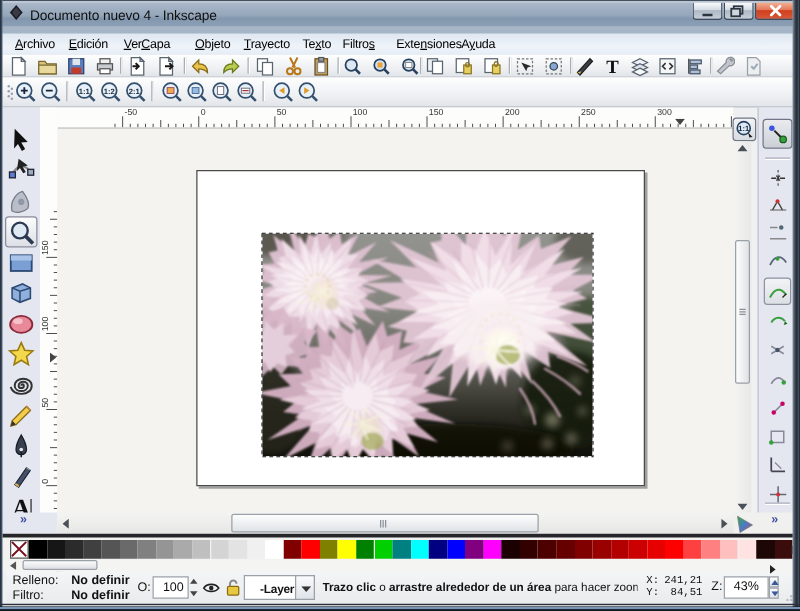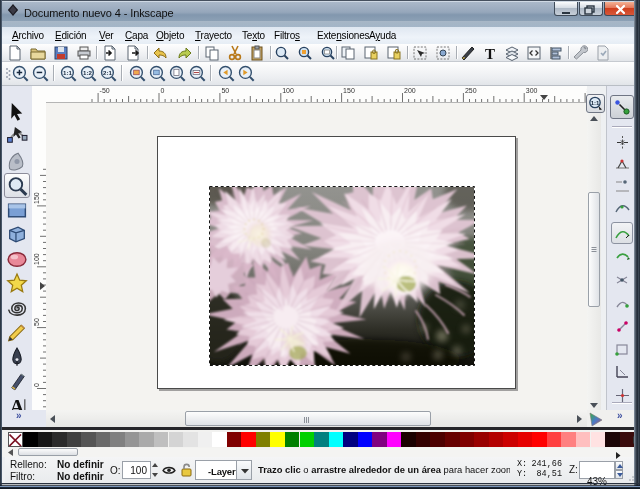--- a/index.html
+++ b/index.html
@@ -90,21 +90,21 @@
         <g stroke="#fff" stroke-width="2.2" stroke-linecap="round">
           <path d="M12 3 L19 10 M19 3 L12 10"></path>
         </g>
       </svg></div>
 </div>
 
 <div class="abs" id="menubar">
   <span style="left:10px"><u>A</u>rchivo</span>
   <span style="left:53px"><u>E</u>dición</span>
   <span style="left:97px"><u>V</u>er</span>
-  <span style="left:123px"><u>C</u>apa</span>
+  <span style="left:111px"><u>C</u>apa</span>
   <span style="left:154px"><u>O</u>bjeto</span>
   <span style="left:193px"><u>T</u>rayecto</span>
   <span style="left:240px">Te<u>x</u>to</span>
   <span style="left:272px">Filtro<u>s</u></span>
   <span style="left:315px">Exte<u>n</u>siones</span>
   <span style="left:367px">A<u>y</u>uda</span>
 </div>
 
 <div class="abs tb" id="toolbar1">
     <svg class="ticon" style="left:5px;top:1px" width="16" height="16" viewBox="0 0 16 16">
@@ -820,24 +820,24 @@
     </svg>
     <div class="sbox" style="left:190px;top:3px;width:57px;height:20px;font-size:9.5px;font-weight:bold;padding:5px 0 0 4px;letter-spacing:-0.2px">-Layer 1</div>
     <div class="sbox" style="left:231px;top:3px;width:16px;height:20px;background:linear-gradient(#fafbfc,#dfe3e8)">
       <svg style="position:absolute;left:4px;top:8px" width="8" height="5">
         <path d="M0 0 h8 l-4 4.5 z" fill="#333"></path>
       </svg>
     </div>
     <div class="lab" style="left:253px;top:7px;white-space:nowrap;width:252px;overflow:hidden;font-size:9.4px"><b>Trazo clic</b> o <b>arrastre alrededor de un área</b> para hacer zoom, ...</div>
     <div class="lab" style="left:512px;top:2px;font-size:8.5px;font-family:'Liberation Mono',monospace">X:</div>
     <div class="lab" style="left:512px;top:12px;font-size:8.5px;font-family:'Liberation Mono',monospace">Y:</div>
-    <div class="lab" style="left:520px;top:2px;font-size:8.5px;width:37px;text-align:right;font-family:'Liberation Mono',monospace">241,66</div>
+    <div class="lab" style="left:520px;top:2px;font-size:8.5px;width:37px;text-align:right;font-family:'Liberation Mono',monospace">241,21</div>
     <div class="lab" style="left:520px;top:12px;font-size:8.5px;width:37px;text-align:right;font-family:'Liberation Mono',monospace">84,51</div>
     <div class="lab" style="left:564px;top:7px">Z:</div>
-    <div class="sbox" style="left:574px;top:4px;width:36px;height:18px;font-size:10px;text-align:center;padding-top:14px">43%</div>
+    <div class="sbox" style="left:574px;top:4px;width:36px;height:18px;font-size:10px;text-align:center;padding-top:2px">43%</div>
     <div class="sbox" style="left:610px;top:4px;width:8px;height:9px;background:linear-gradient(#fbfcfd,#dfe3e8)">
       <svg style="position:absolute;left:1px;top:2px" width="6" height="4">
         <path d="M3 0 L6 4 H0 Z" fill="#3a5a9a"></path>
       </svg>
     </div>
     <div class="sbox" style="left:610px;top:13px;width:8px;height:9px;background:linear-gradient(#fbfcfd,#dfe3e8)">
       <svg style="position:absolute;left:1px;top:2px" width="6" height="4">
         <path d="M3 4 L6 0 H0 Z" fill="#3a5a9a"></path>
       </svg>
     </div>

